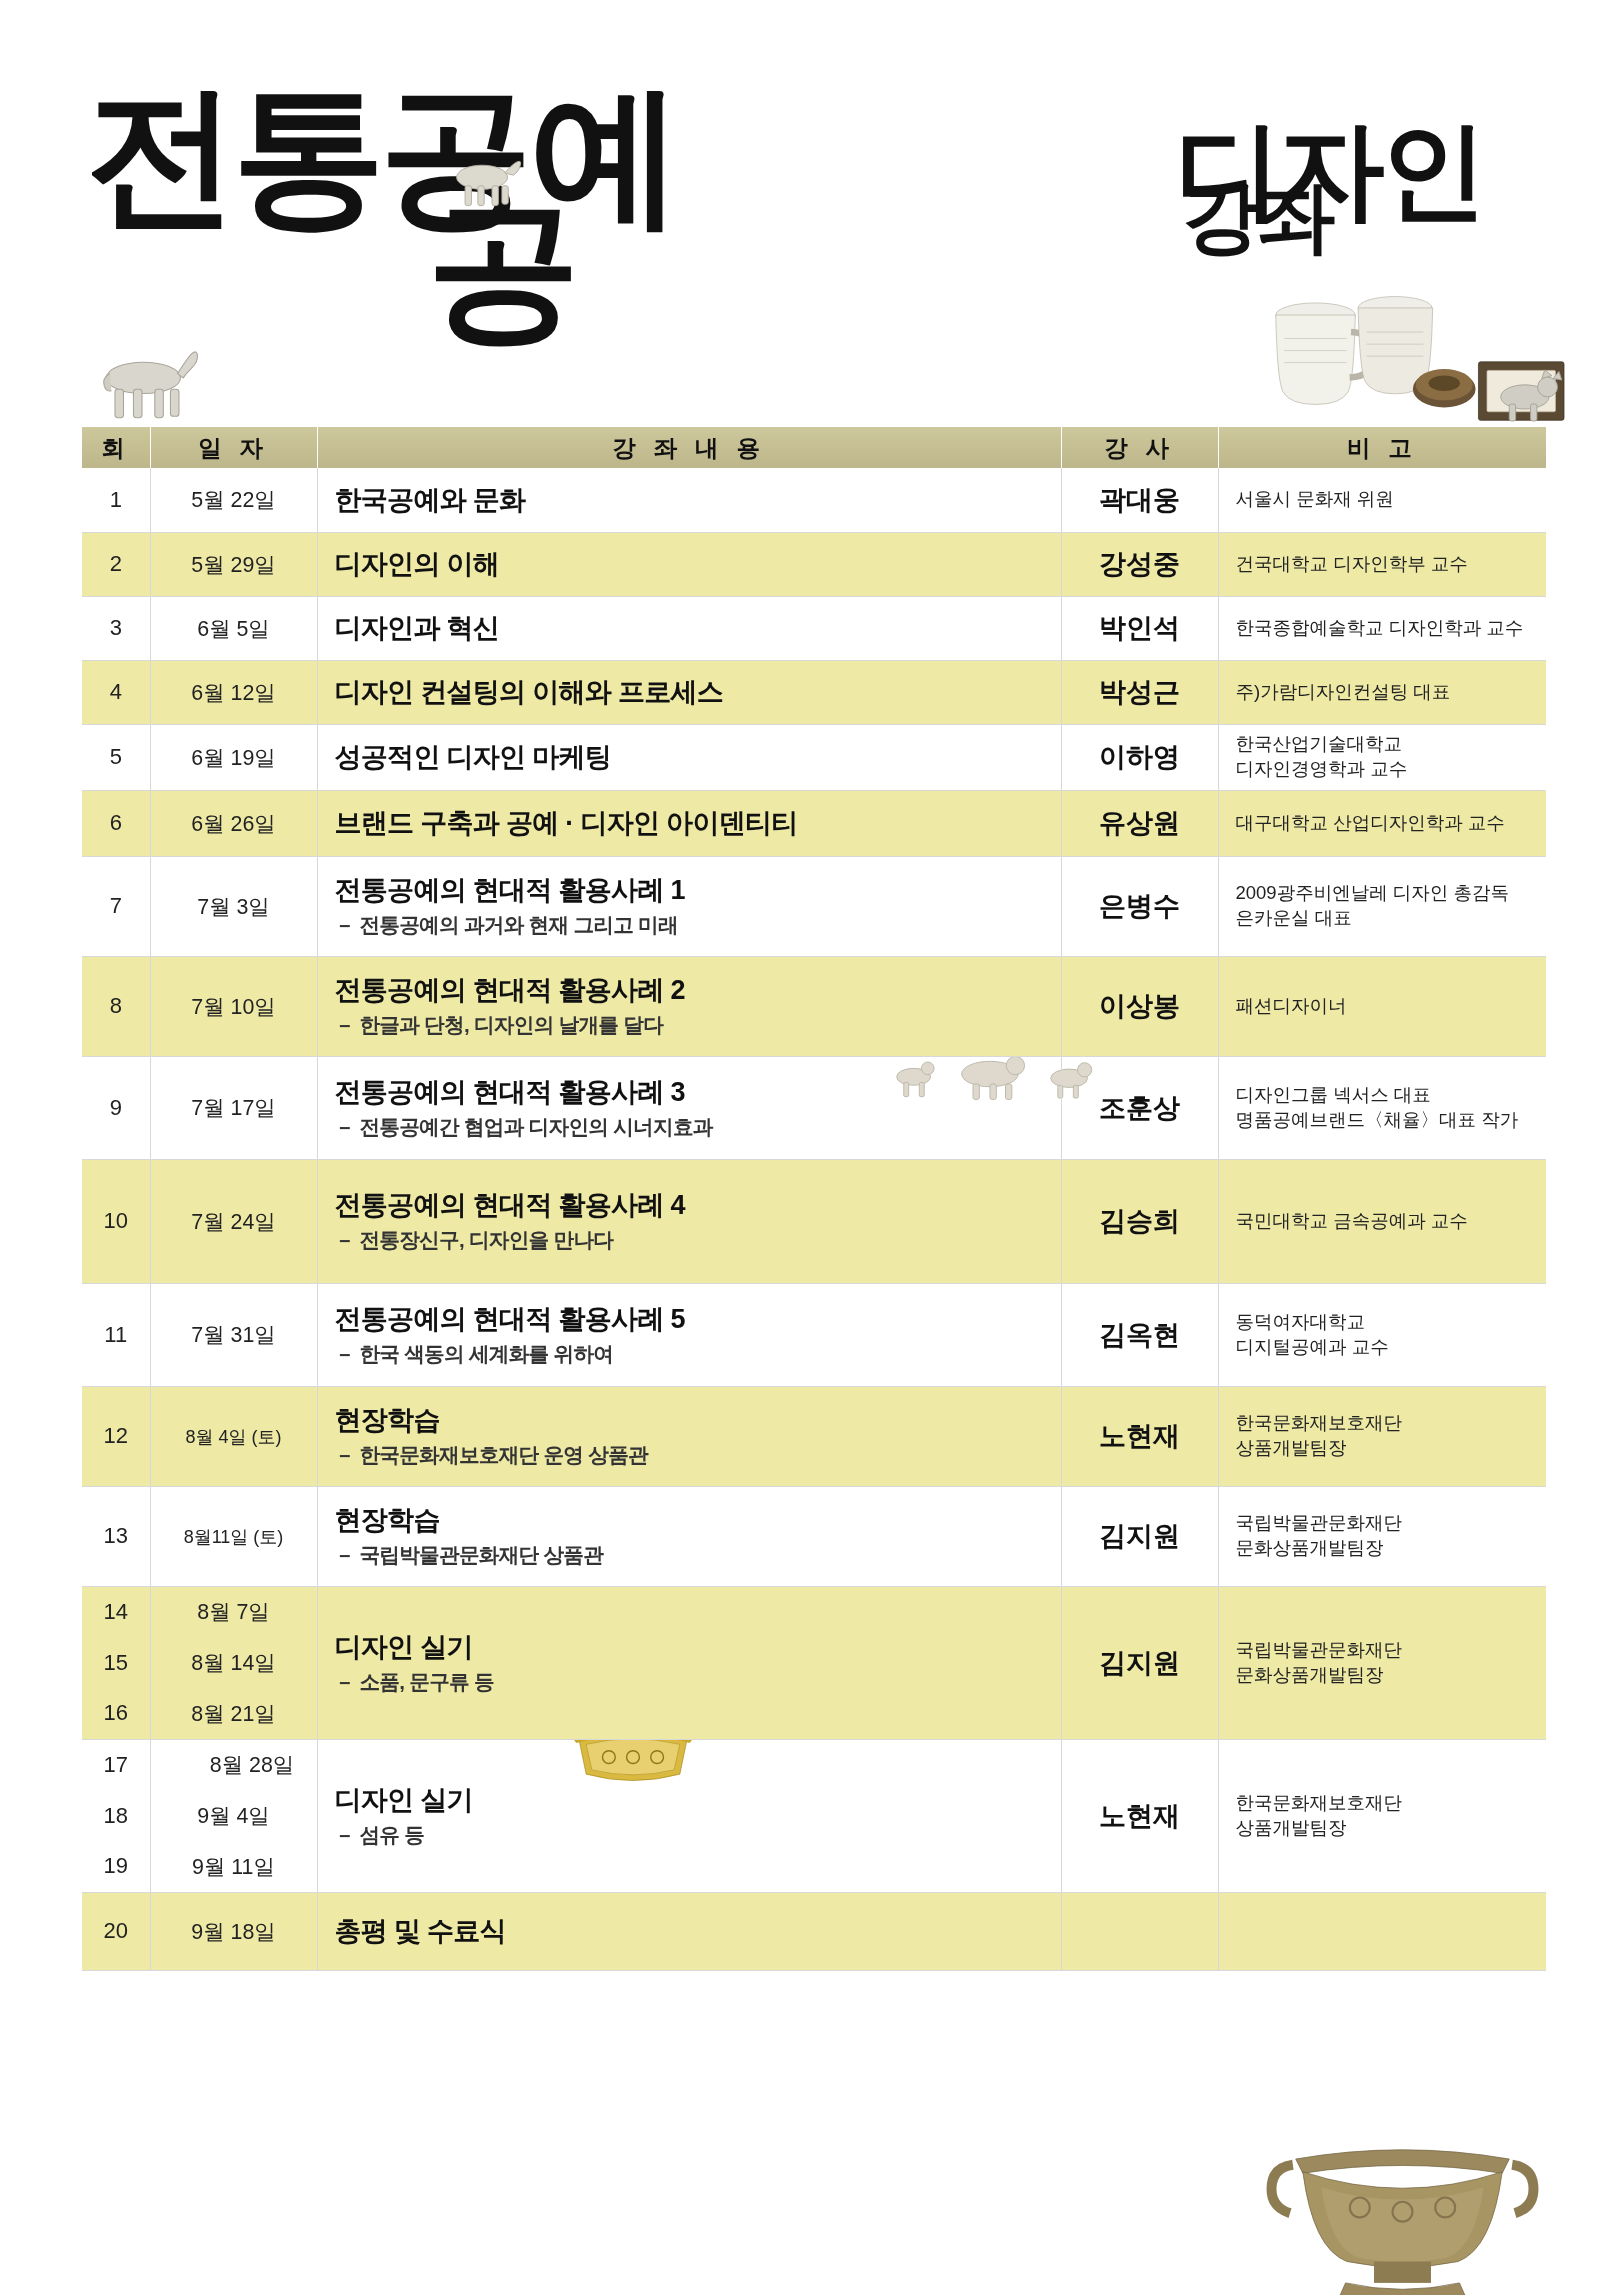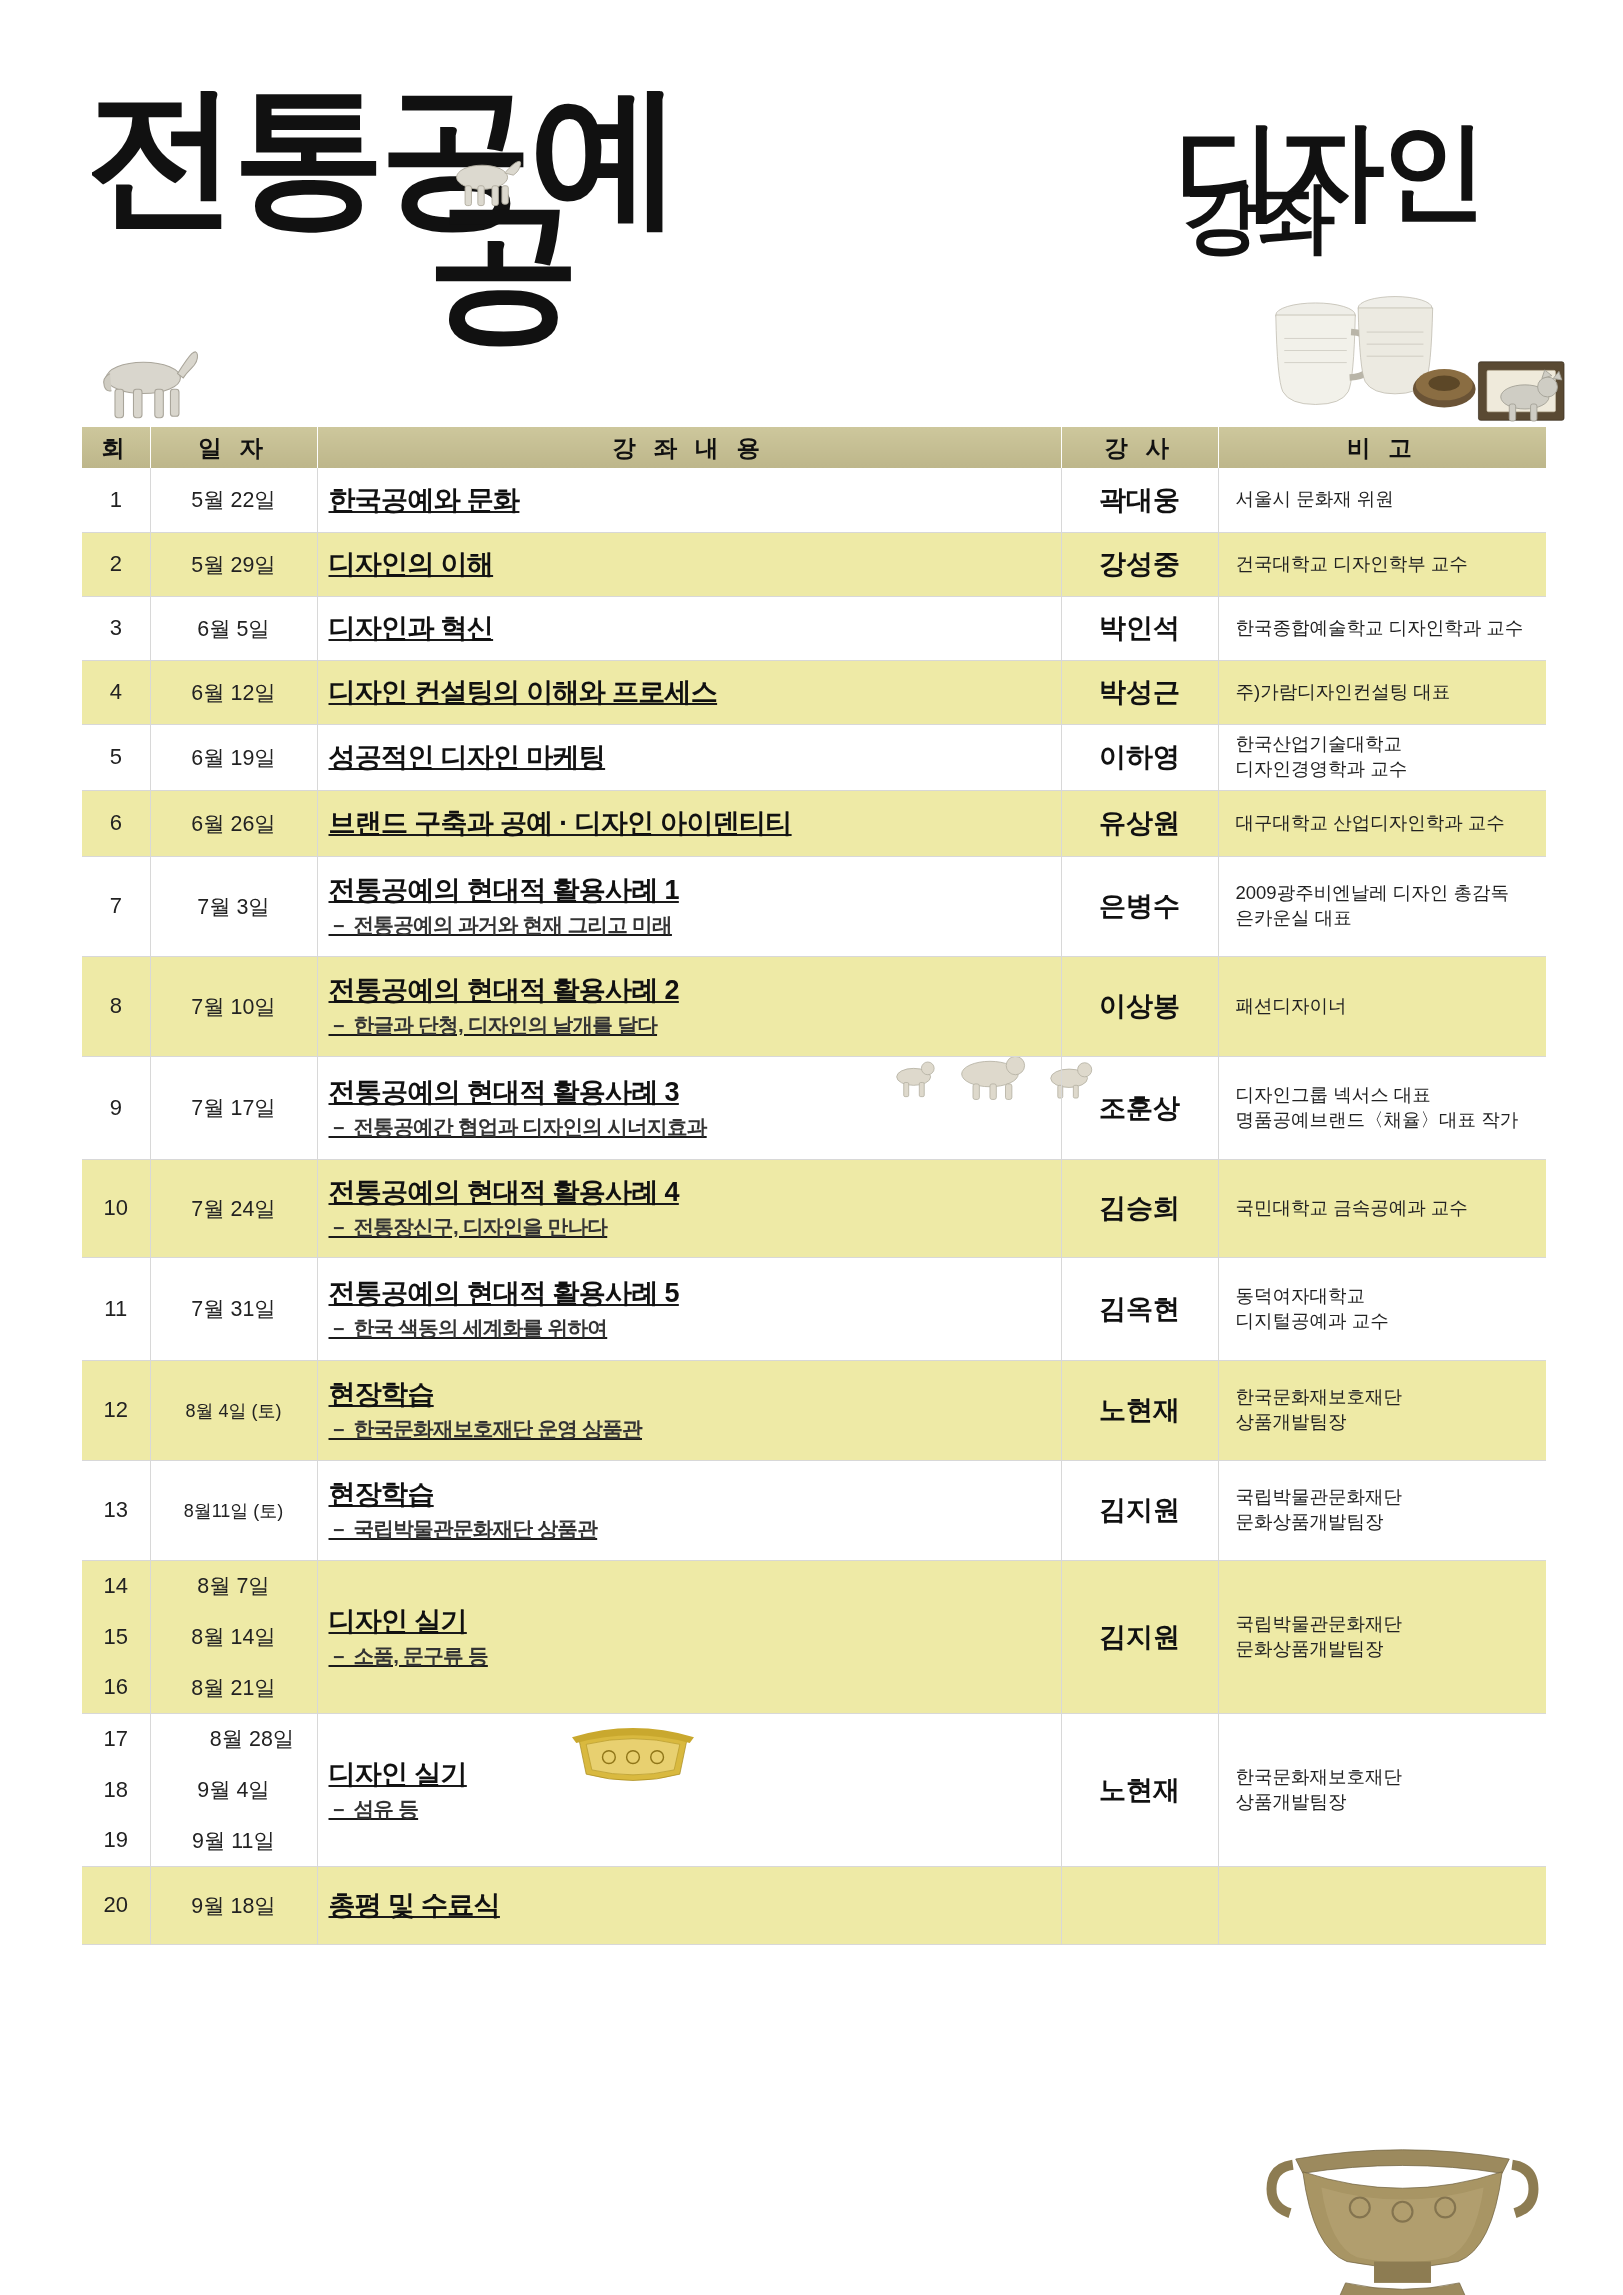--- a/index.html
+++ b/index.html
@@ -180,22 +180,21 @@
     color: #222;
   }
   tbody tr td.col-date {
     text-align: center;
     font-size: 21.4px;
     color: #222;
     border-left: 0.7px solid #d8d8d8;
     border-right: 0.7px solid #d8d8d8;
   }
   tbody tr td.col-title {
-    padding-left: 11px;
-    text-decoration: underline;
+    padding-left: 17px;
   }
   tbody tr td.col-lect {
     text-align: center;
     font-size: 27px;
     font-weight: bold;
     color: #111;
     border-left: 0.7px solid #d8d8d8;
     border-right: 0.7px solid #d8d8d8;
   }
   tbody tr td.col-note {
@@ -475,21 +474,21 @@
             <div class="t-main">전통공예의 현대적 활용사례 3</div>
             <div class="t-sub">－ 전통공예간 협업과 디자인의 시너지효과</div>
           </td>
           <td class="col-lect">조훈상</td>
           <td class="col-note">
             <span class="note-line">디자인그룹 넥서스 대표</span>
             <span class="note-line">명품공예브랜드〈채율〉대표 작가</span>
           </td>
         </tr>
 
-        <tr class="alt" style="height:98px;">
+        <tr class="alt" style="height:124px;">
           <td class="col-no">10</td>
           <td class="col-date">7월 24일</td>
           <td class="col-title">
             <div class="t-main">전통공예의 현대적 활용사례 4</div>
             <div class="t-sub">－ 전통장신구, 디자인을 만나다</div>
           </td>
           <td class="col-lect">김승희</td>
           <td class="col-note">
             <span class="note-line">국민대학교 금속공예과 교수</span>
           </td>

